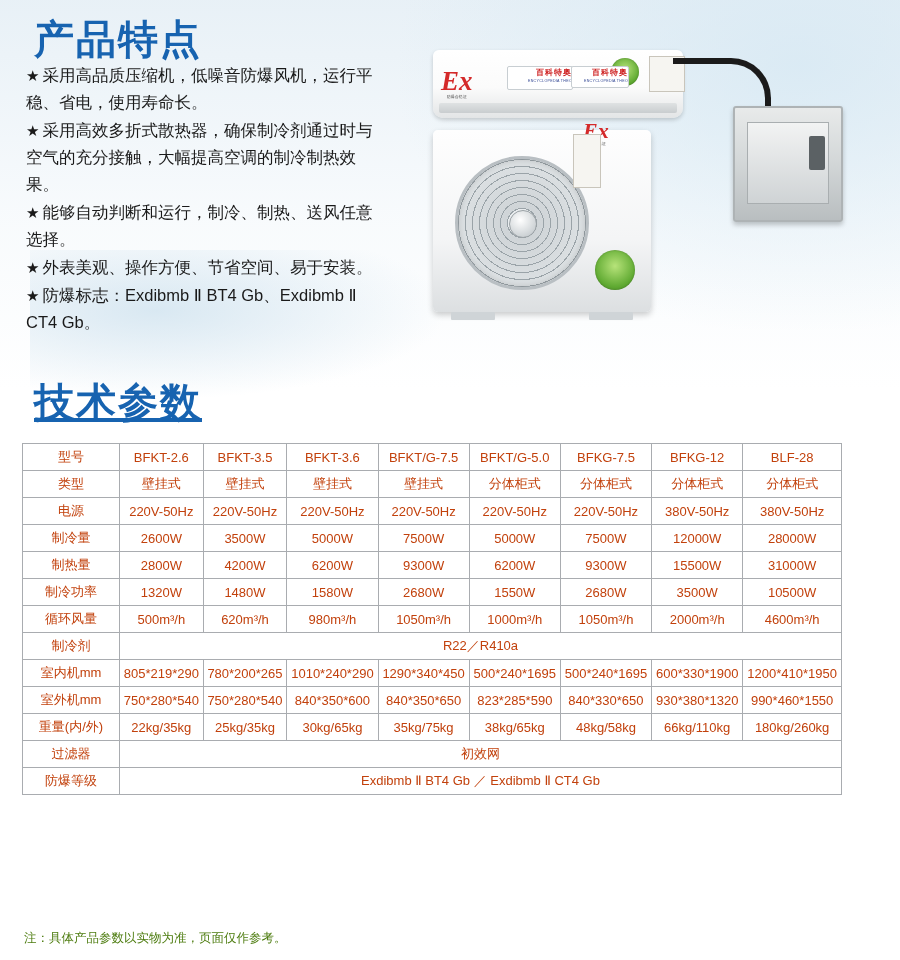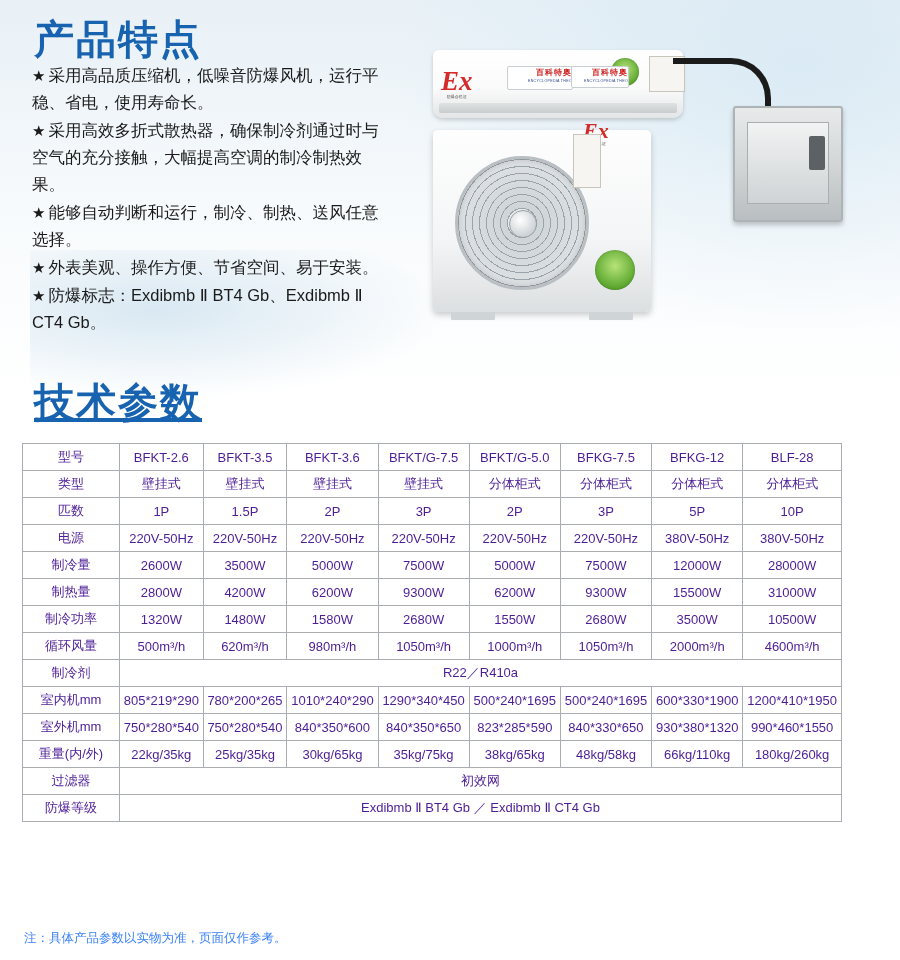--- a/index.html
+++ b/index.html
@@ -53,21 +53,21 @@
     font-size: 40px;
     font-weight: bold;
     color: #1763b0;
     letter-spacing: 2px;
   }
   #features-title { left: 34px; top: 12px; }
   #specs-title { left: 34px; top: 375px; text-decoration: underline; }
 
   .feature-list {
     position: absolute;
-    left: 32px;
+    left: 26px;
     top: 62px;
     width: 352px;
     font-size: 16.5px;
     line-height: 27px;
     color: #1a1a1a;
   }
   .feature-item {
     margin-bottom: 1px;
     text-indent: 0;
   }
@@ -235,40 +235,40 @@
   }
 
   
   table.spec {
     position: absolute;
     left: 22px;
     top: 443px;
     width: 820px;
     border-collapse: collapse;
     font-size: 13px;
-    color: #4c1d95;
+    color: #c2410c;
   }
   table.spec td, table.spec th {
     border: 1px solid #a9acb0;
     text-align: center;
     height: 26px;
     padding: 0 2px;
     font-weight: normal;
     white-space: nowrap;
   }
   table.spec .rowhead {
     width: 92px;
     font-size: 13px;
   }
   .note {
     position: absolute;
     left: 24px;
     top: 930px;
     font-size: 12.5px;
-    color: #3b82f6;
+    color: #4d7c0f;
     text-align: right;
   }
 </style>
 </head>
 <body>
 
 <div class="bg-wash"></div>
 
 <div class="page">
 
@@ -357,31 +357,20 @@
         <td>壁挂式</td>
         <td>壁挂式</td>
         <td>壁挂式</td>
         <td>壁挂式</td>
         <td>分体柜式</td>
         <td>分体柜式</td>
         <td>分体柜式</td>
         <td>分体柜式</td>
       </tr>
       <tr>
-        <td class="rowhead">匹数</td>
-        <td>1P</td>
-        <td>1.5P</td>
-        <td>2P</td>
-        <td>3P</td>
-        <td>2P</td>
-        <td>3P</td>
-        <td>5P</td>
-        <td>10P</td>
-      </tr>
-      <tr>
         <td class="rowhead">电源</td>
         <td>220V-50Hz</td>
         <td>220V-50Hz</td>
         <td>220V-50Hz</td>
         <td>220V-50Hz</td>
         <td>220V-50Hz</td>
         <td>220V-50Hz</td>
         <td>380V-50Hz</td>
         <td>380V-50Hz</td>
       </tr>

